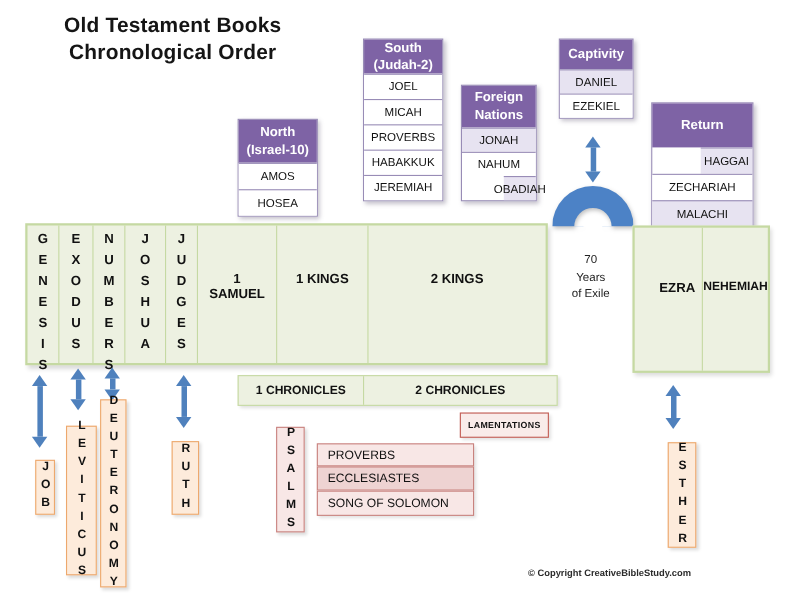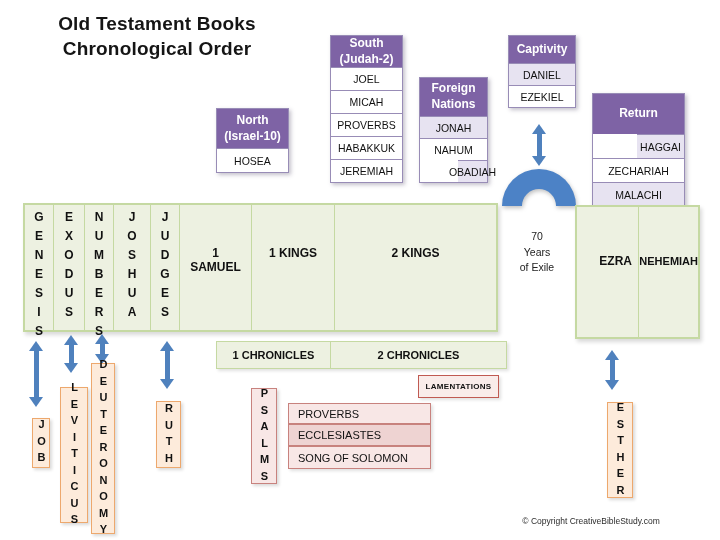--- a/index.html
+++ b/index.html
@@ -120,35 +120,36 @@
   .prow.dark { background:var(--pinkdark, #eed3d2); }
   .lam {
     position:absolute; background:var(--lambg, #f9ecea);
     border:1.5px solid var(--lamborder, #c05a52);
     display:flex; align-items:center; justify-content:center;
     font-size:8px; font-weight:bold; letter-spacing:.3px; box-sizing:border-box;
     box-shadow:2px 2px 3px rgba(0,0,0,.12);
   }
 
   .copyright {
-    position:absolute; left:480px; top:516px; width:222px; text-align:center;
-    font-size:8.5px; color:#2b2b2b;
+    position:absolute; left:480px; top:516px; width:222px; text-align:left;
+    font-size:8.5px; color:#2b2b2b;font-weight:bold;
   }
 </style>
 </head>
 <body>
 
 <div class="stage">
 
   <div class="title">Old Testament Books
 Chronological Order</div>
 
   <div class="group" style="left:216px;top:108px;width:73px;">
     <div class="group-header" style="height:39px;">North
 (Israel-10)</div>
+    <div class="group-item" style="height:23px;">AMOS</div>
     <div class="group-item" style="height:23px;">HOSEA</div>
   </div>
 
   <div class="group" style="left:330px;top:35px;width:73px;">
     <div class="group-header" style="height:31px;">South
 (Judah-2)</div>
     <div class="group-item" style="height:22px;">JOEL</div>
     <div class="group-item" style="height:22px;">MICAH</div>
     <div class="group-item" style="height:22px;">PROVERBS</div>
     <div class="group-item" style="height:22px;">HABAKKUK</div>

